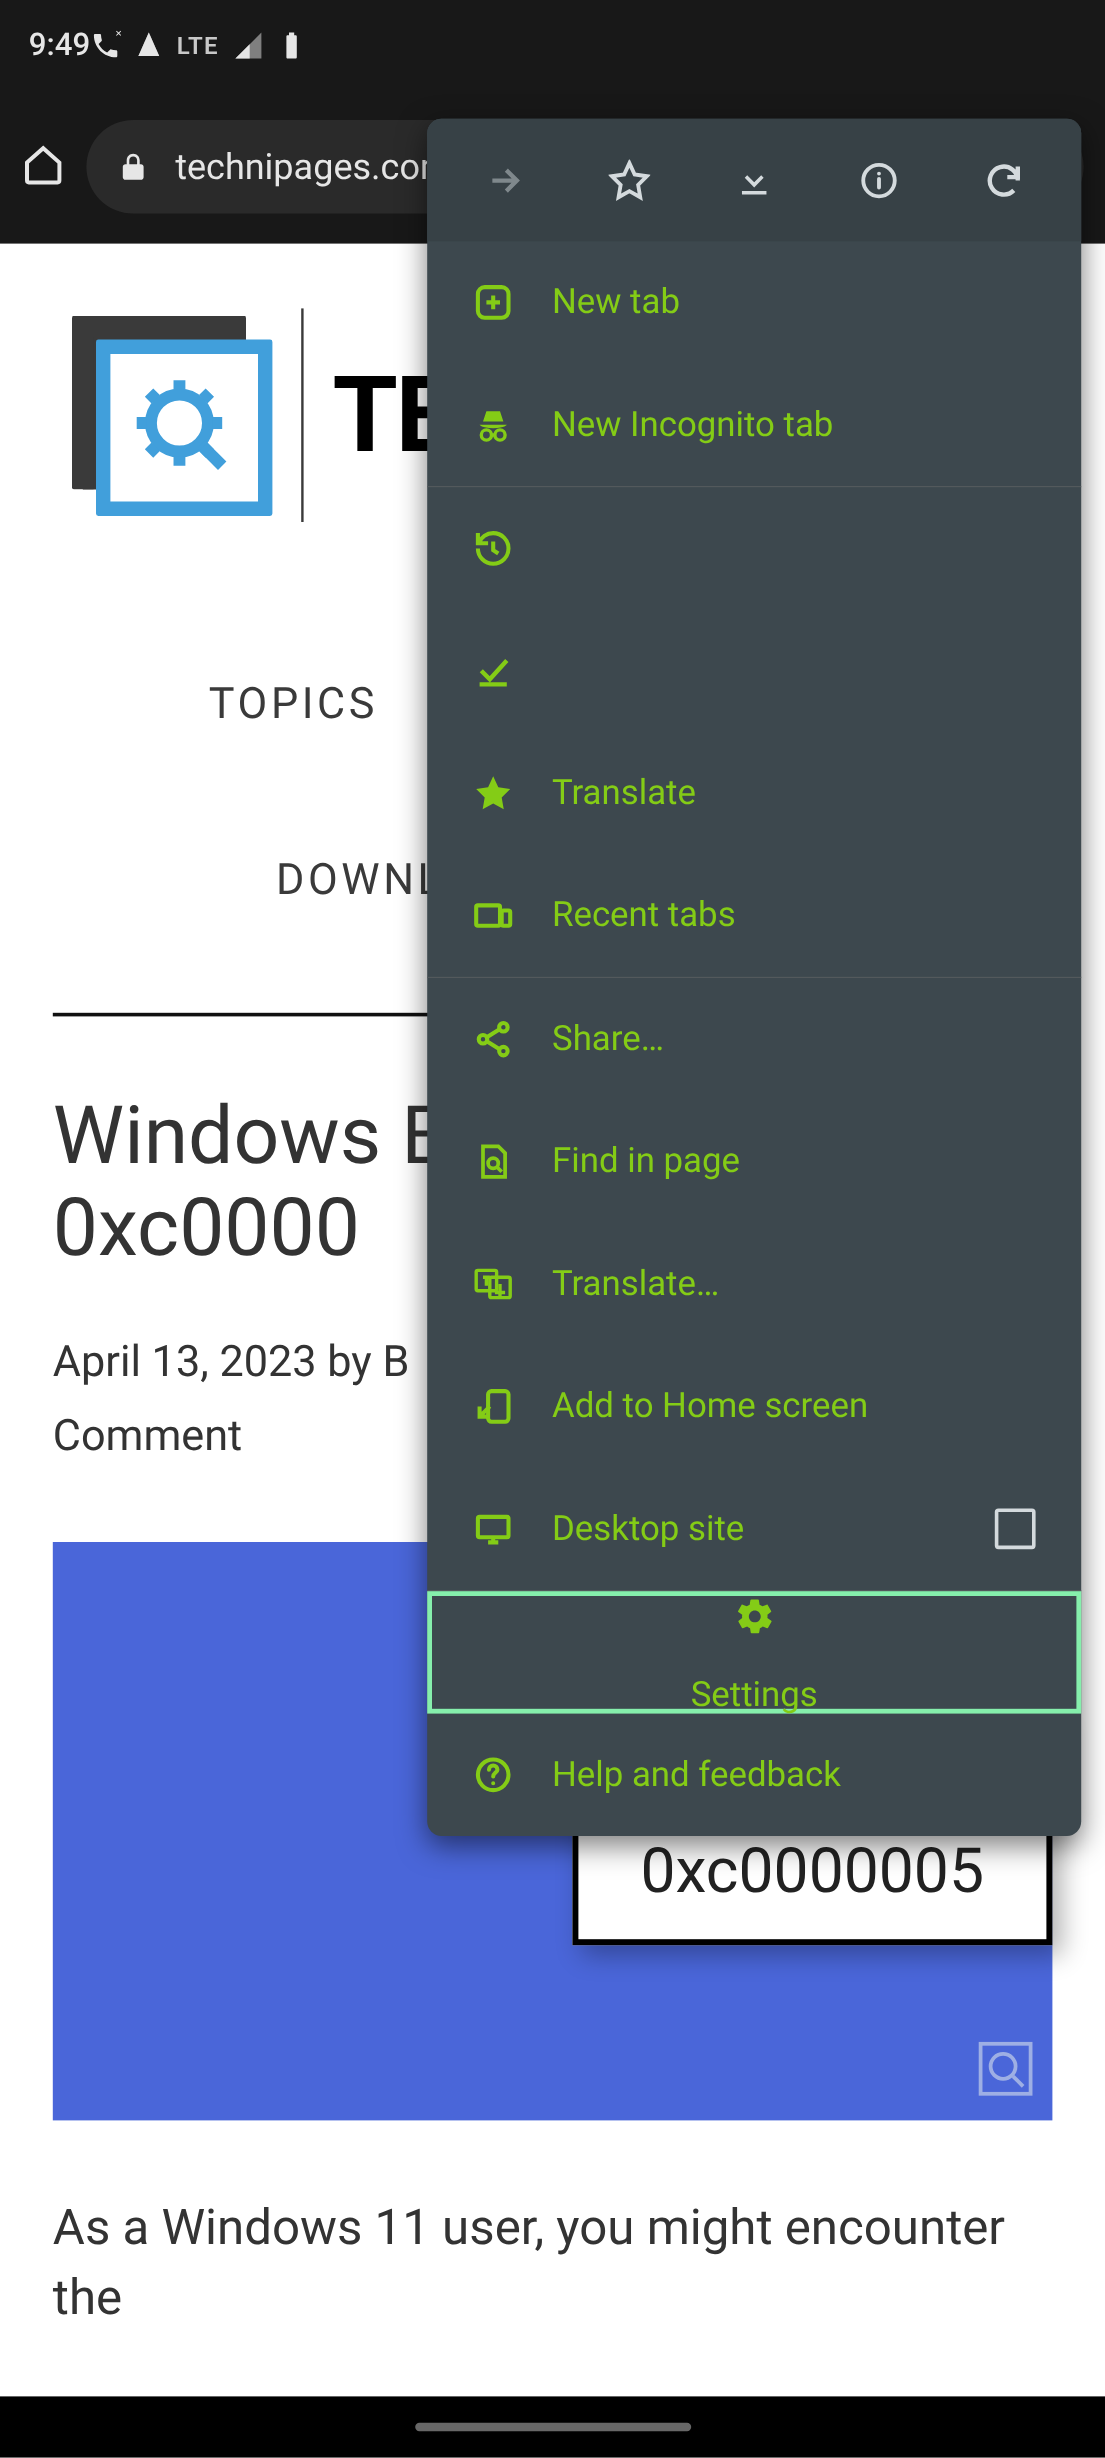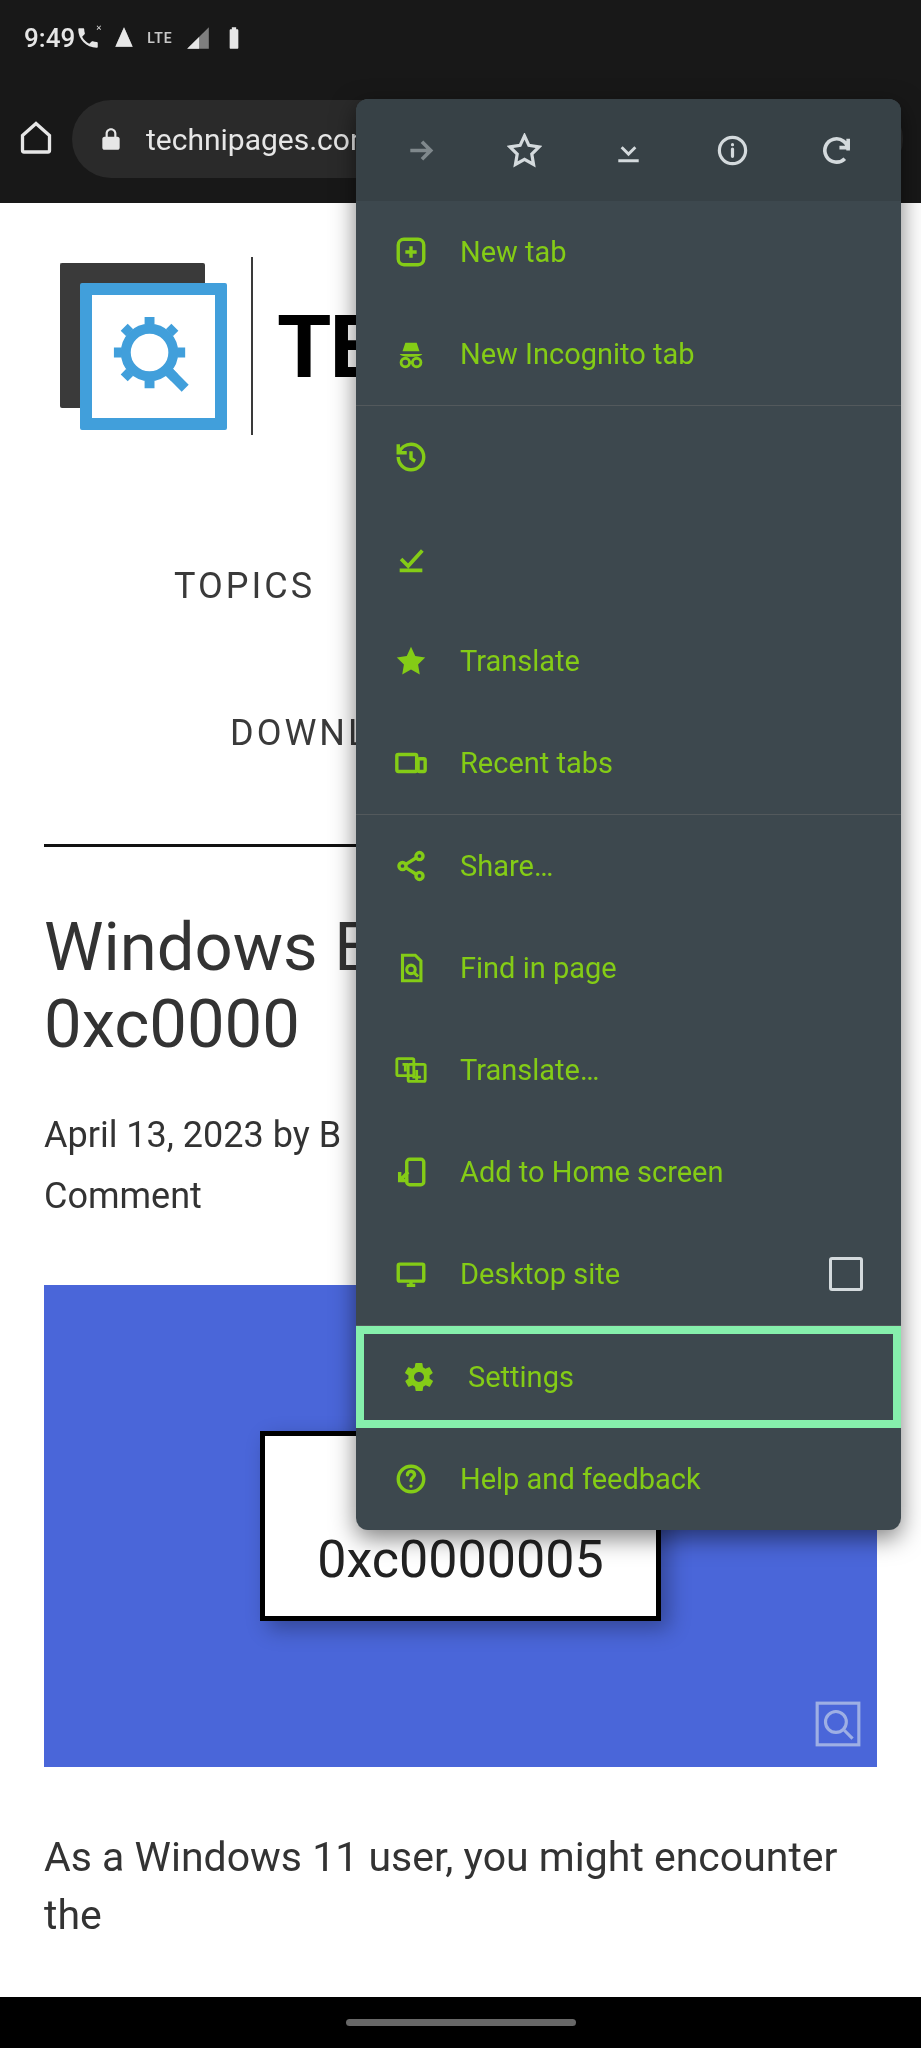--- a/index.html
+++ b/index.html
@@ -16,21 +16,21 @@
       height: 75px;
       display: flex;
       justify-content: flex-start;
       align-items: center;
       padding: 0 24px;
       color: #e6e6e6;
     }
     .status-time { font-size: 26px; font-weight: 500; }
     .status-icons { display: flex; gap: 10px; align-items: center; }
     .status-icons svg { width: 26px; height: 26px; }
-    .lte { font-size: 14px; font-weight: 600; letter-spacing: 1px; color: #c8c8c8; margin-right: 2px;}
+    .lte { font-size: 20px; font-weight: 600; letter-spacing: 1px; color: #c8c8c8; margin-right: 2px;}
 
     
     .browser-chrome {
       height: 128px;
       display: flex;
       align-items: center;
       padding: 0 18px;
       gap: 18px;
     }
     .home-btn { color: #e6e6e6; }
@@ -94,21 +94,21 @@
     }
     .meta { padding: 42px 44px 0 44px; font-size: 36px; color: #333; line-height: 1.7; }
 
     .featured {
       margin: 58px 44px 0 44px;
       background: #4a66d9;
       height: 482px;
       position: relative;
       display: flex;
       align-items: center;
-      justify-content: center;
+      justify-content: flex-end;
     }
     .featured-box {
       background: #fff;
       border: 5px solid #000;
       padding: 26px 52px;
       text-align: center;
       box-shadow: 8px 8px 20px rgba(0,0,0,0.3);
     }
     .featured-box .err1 { font-size: 52px; }
     .featured-box .err2 { font-size: 52px; margin-top: 6px; }
@@ -165,21 +165,22 @@
     .menu-item .micon { width: 34px; display: flex; align-items:center; justify-content:center; }
     .menu-item .micon svg { width: 34px; height: 34px; }
     .menu-item .label { flex: 1; }
     .menu-sep { height: 1px; background: #53595c; margin: 0 0; }
     .menu-item .checkbox {
       width: 34px; height: 34px;
       border: 3px solid #d4dadd;
       border-radius: 3px;
     }
     .highlight-box {
-      border: 8px solid #86efac;
+      border: 4px solid #86efac;
+      flex-direction: column;
     }
   </style>
 </head>
 <body>
 
 <div class="status-bar">
   <div class="status-time">9:49</div>
   <div class="status-icons">
     <svg viewBox="0 0 24 24" fill="#e6e6e6">
         <path d="M6.6 10.8c1.4 2.8 3.8 5.1 6.6 6.6l2.2-2.2c.3-.3.7-.4 1-.2 1.1.4 2.3.6 3.6.6.6 0 1 .4 1 1V20c0 .6-.4 1-1 1C10.6 21 3 13.4 3 4c0-.6.4-1 1-1h3.5c.6 0 1 .4 1 1 0 1.2.2 2.4.6 3.6.1.4 0 .8-.3 1l-2.2 2.2z"></path>

